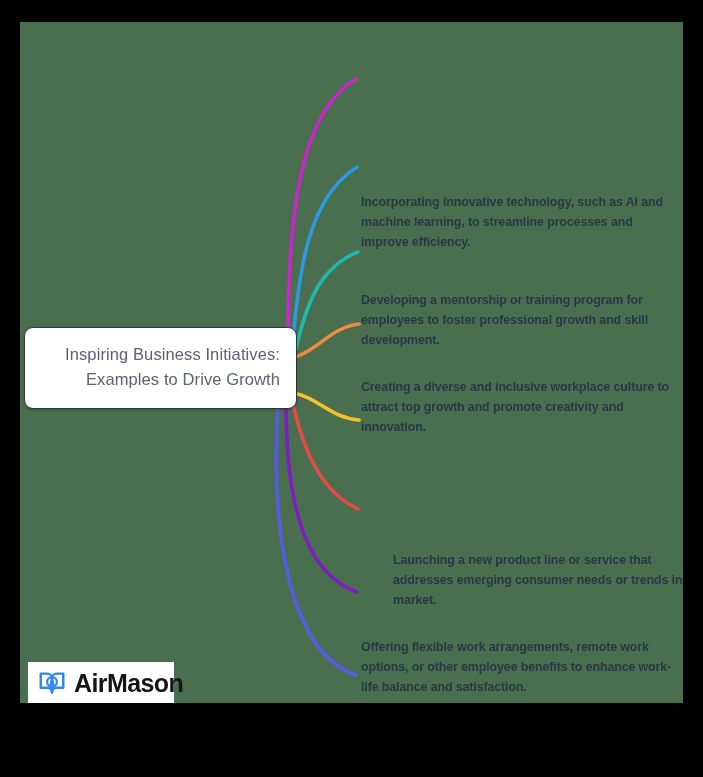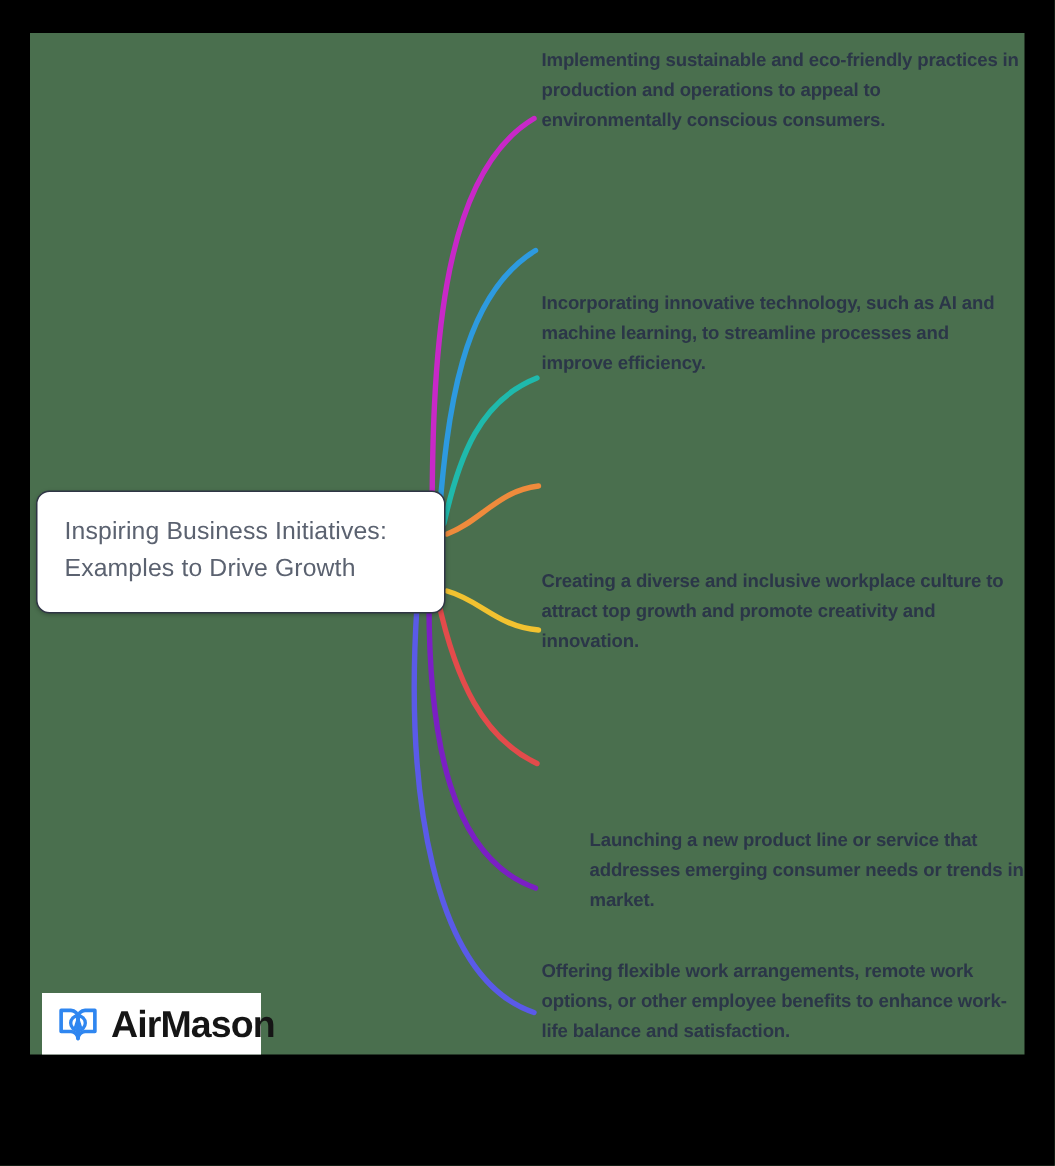--- a/index.html
+++ b/index.html
@@ -41,20 +41,21 @@
     left: 4px;
     top: 305px;
     width: 273px;
     min-height: 68px;
     box-sizing: border-box;
     background: #ffffff;
     border: 1.5px solid #2f3545;
     border-radius: 9px;
     padding: 14px 16px 16px 18px;
     box-shadow: 0 1px 3px rgba(0,0,0,0.25);
+    text-align: right;
   }
   #root-node .root-text {
     font-size: 16.5px;
     line-height: 1.52;
     color: #5b6270;
     font-weight: 400;
     letter-spacing: 0.1px;
     white-space: pre-line;
   }
 
@@ -120,22 +121,22 @@
     <path d="M 266 380 C 266 470 280 550 337 570" stroke="#7b1fc4" stroke-width="3.6" stroke-linecap="round" fill="none"></path>
 
     <path d="M 258 382 C 250 505 268 630 336 653" stroke="#5a5ae8" stroke-width="3.6" stroke-linecap="round" fill="none"></path>
   </svg>
 
   <div id="root-node">
     <div class="root-text">Inspiring Business Initiatives:
 Examples to Drive Growth</div>
   </div>
 
-  <div class="leaf" style="top:8px;">Implementing sustainable and eco-friendly practices in production and operations to appeal to environmentally conscious consumers.</div>
   <div class="leaf" style="top:170px;">Incorporating innovative technology, such as AI and machine learning, to streamline processes and improve efficiency.</div>
+  <div class="leaf" style="top:268px;">Developing a mentorship or training program for employees to foster professional growth and skill development.</div>
   <div class="leaf" style="top:355px;">Creating a diverse and inclusive workplace culture to attract top growth and promote creativity and innovation.</div>
   <div class="leaf" style="top:528px;margin-left:32px;">Launching a new product line or service that addresses emerging consumer needs or trends in the market.</div>
   <div class="leaf" style="top:615px;">Offering flexible work arrangements, remote work options, or other employee benefits to enhance work-life balance and satisfaction.</div>
 
   <div id="logo">
     <svg class="logo-mark" viewBox="0 0 32 32">
       <path d="M4 6 h7 a5 5 0 0 1 5 5 v15 a5 5 0 0 0 -5 -5 h-7 z" fill="none" stroke="#2f86f0" stroke-width="2.6" stroke-linejoin="round"></path>
       <path d="M28 6 h-7 a5 5 0 0 0 -5 5 v15 a5 5 0 0 1 5 -5 h7 z" fill="none" stroke="#2f86f0" stroke-width="2.6" stroke-linejoin="round"></path>
       <circle cx="16" cy="15" r="5.2" fill="none" stroke="#2f86f0" stroke-width="2.4"></circle>
       <path d="M13.9 18 L16 11.3 L18.1 18 M14.8 16.2 h2.4" fill="none" stroke="#2f86f0" stroke-width="1.7" stroke-linecap="round" stroke-linejoin="round"></path>

